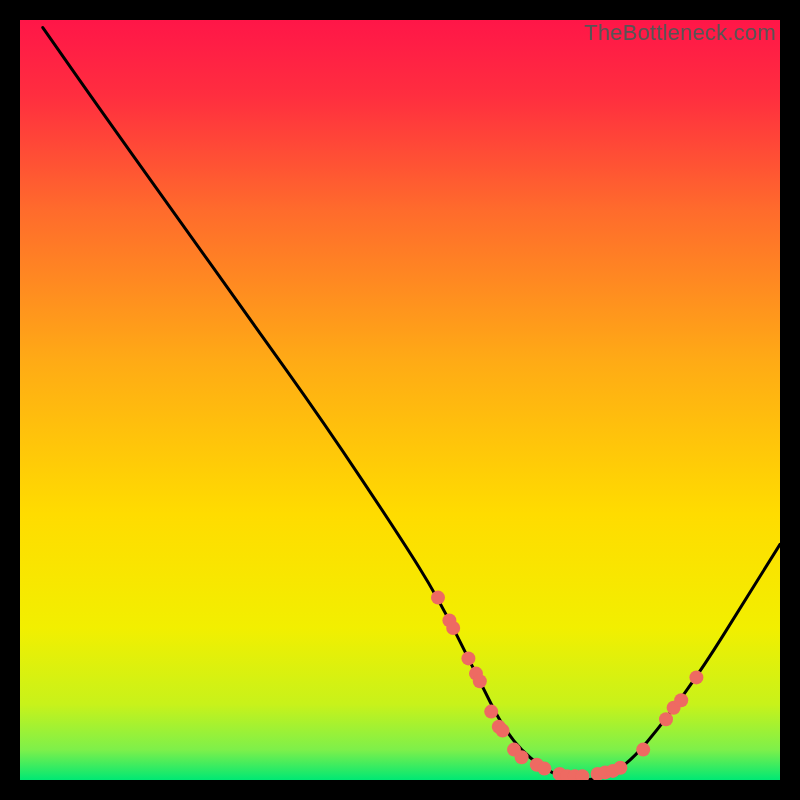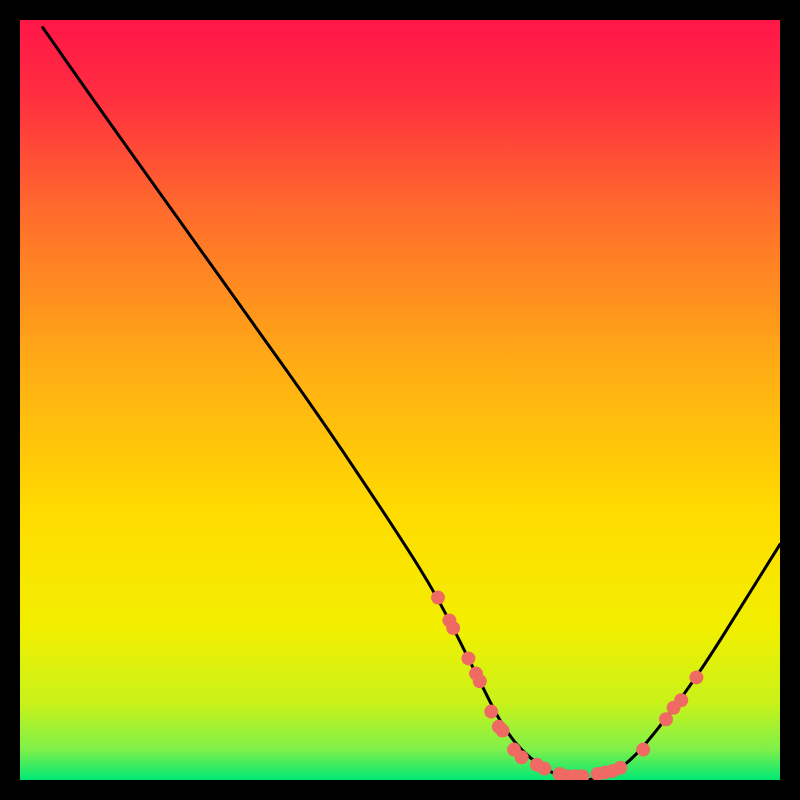--- a/index.html
+++ b/index.html
@@ -85,13 +85,14 @@
         <circle cx="592.8" cy="750.9" r="7" fill="#ee6a62"></circle>
         <circle cx="600.4" cy="747.8" r="7" fill="#ee6a62"></circle>
         <circle cx="623.2" cy="729.6" r="7" fill="#ee6a62"></circle>
         <circle cx="646.0" cy="699.2" r="7" fill="#ee6a62"></circle>
         <circle cx="653.6" cy="687.8" r="7" fill="#ee6a62"></circle>
         <circle cx="661.2" cy="680.2" r="7" fill="#ee6a62"></circle>
         <circle cx="676.4" cy="657.4" r="7" fill="#ee6a62"></circle>
       </g>
   </svg>
 
+  <div class="watermark">TheBottleneck.com</div>
 </div>
 
 </body></html>

